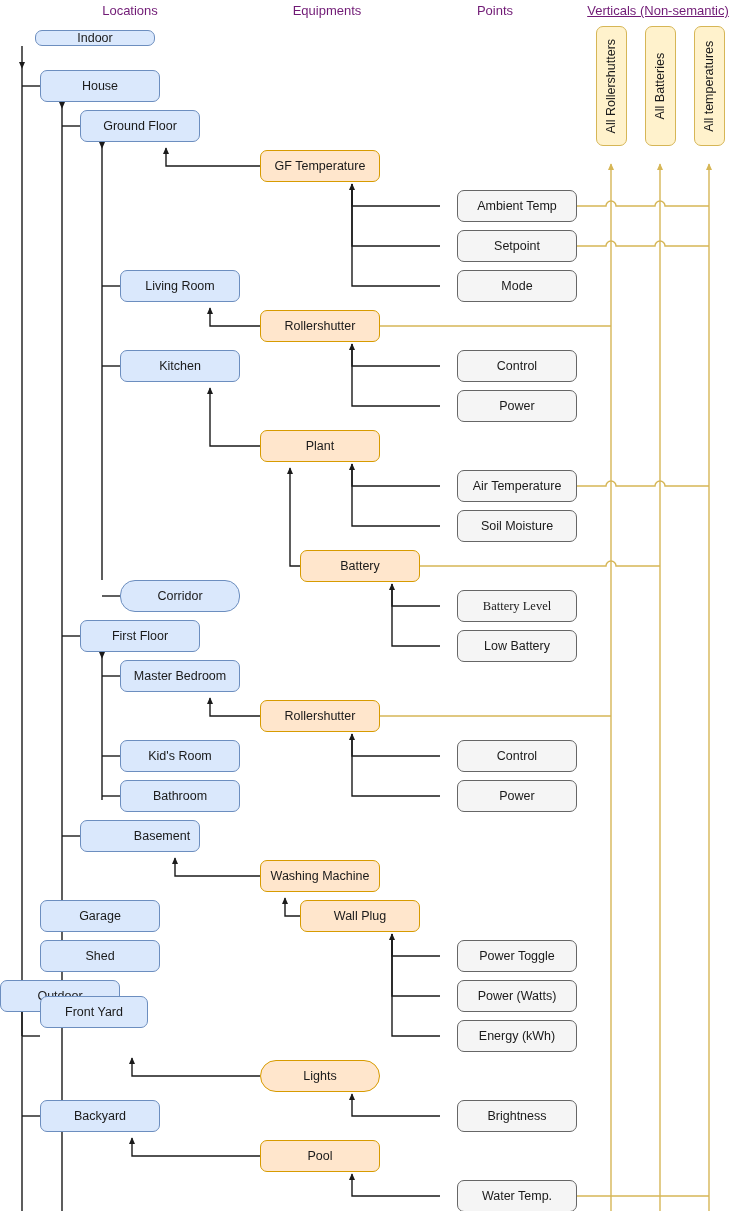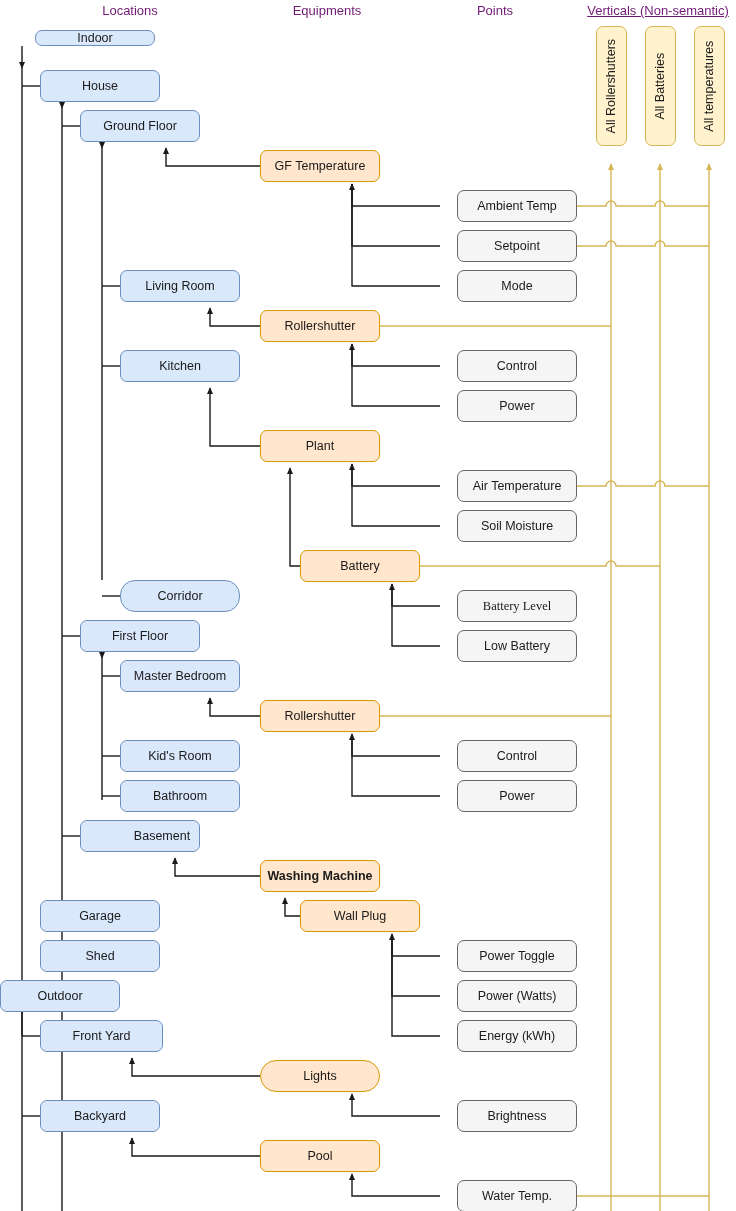--- a/index.html
+++ b/index.html
@@ -137,21 +137,21 @@
     </div>
   <div class="node loc" style="left:40px;top:900px;width:120px;height:32px;">
       <span>Garage</span>
     </div>
   <div class="node loc" style="left:40px;top:940px;width:120px;height:32px;">
       <span>Shed</span>
     </div>
   <div class="node loc" style="left:0px;top:980px;width:120px;height:32px;">
       <span>Outdoor</span>
     </div>
-  <div class="node loc" style="left:40px;top:1020px;width:123px;height:32px;">
+  <div class="node loc" style="left:40px;top:996px;width:108px;height:32px;">
       <span>Front Yard</span>
     </div>
   <div class="node loc" style="left:40px;top:1100px;width:120px;height:32px;">
       <span>Backyard</span>
     </div>
 
   <div class="node eq" style="left:260px;top:150px;width:120px;height:32px;">
       <span>GF Temperature</span>
     </div>
   <div class="node eq" style="left:260px;top:310px;width:120px;height:32px;">
@@ -159,21 +159,21 @@
     </div>
   <div class="node eq" style="left:260px;top:430px;width:120px;height:32px;">
       <span>Plant</span>
     </div>
   <div class="node eq" style="left:300px;top:550px;width:120px;height:32px;">
       <span>Battery</span>
     </div>
   <div class="node eq" style="left:260px;top:700px;width:120px;height:32px;">
       <span>Rollershutter</span>
     </div>
-  <div class="node eq" style="left:260px;top:860px;width:120px;height:32px;font-weight:bold;">
+  <div class="node eq" style="left:260px;top:860px;width:120px;height:32px;">
       <span>Washing Machine</span>
     </div>
   <div class="node eq" style="left:300px;top:900px;width:120px;height:32px;">
       <span>Wall Plug</span>
     </div>
   <div class="node eq" style="left:260px;top:1060px;width:120px;height:32px;border-radius:16px;">
       <span>Lights</span>
     </div>
   <div class="node eq" style="left:260px;top:1140px;width:120px;height:32px;">
       <span>Pool</span>

